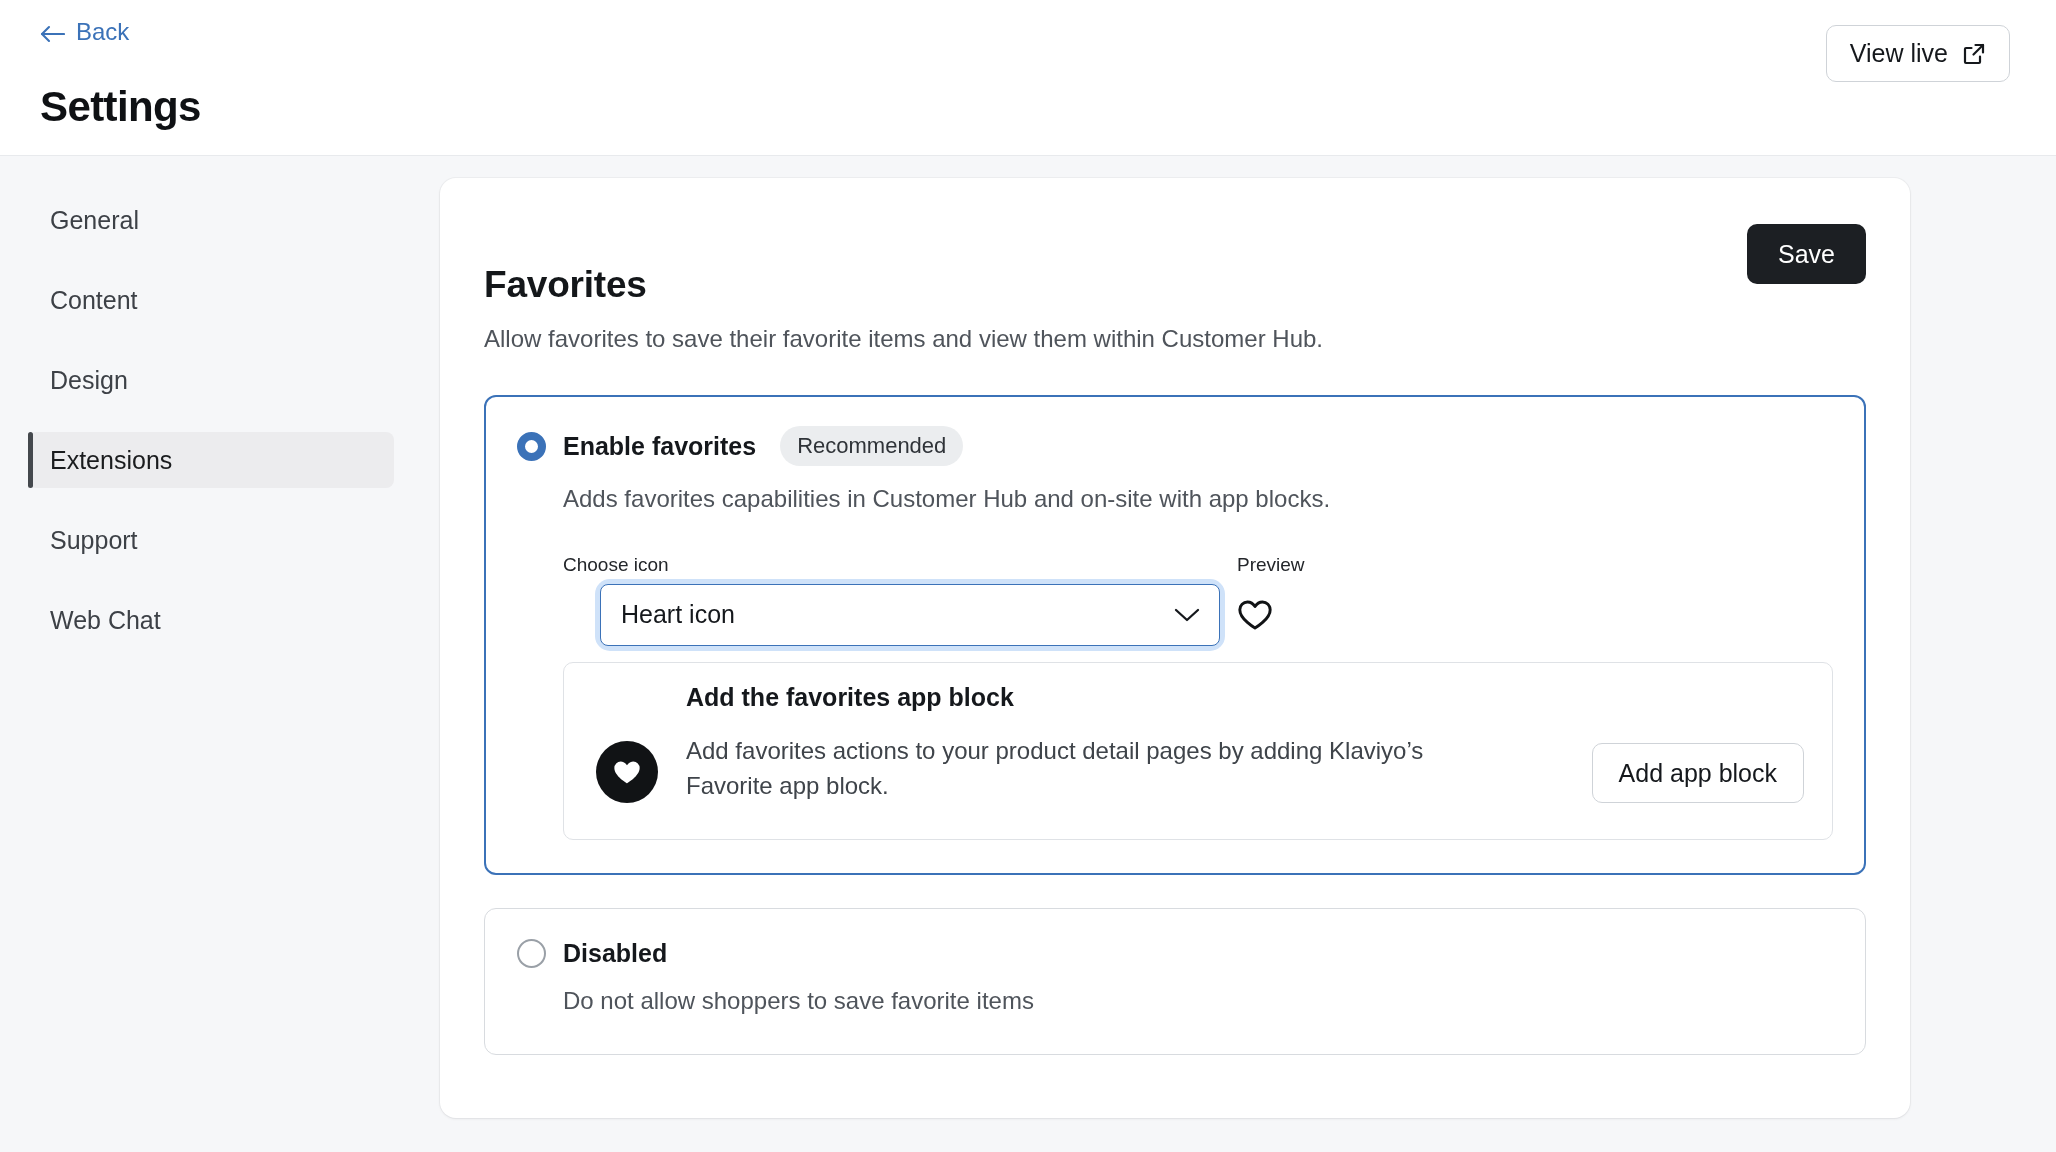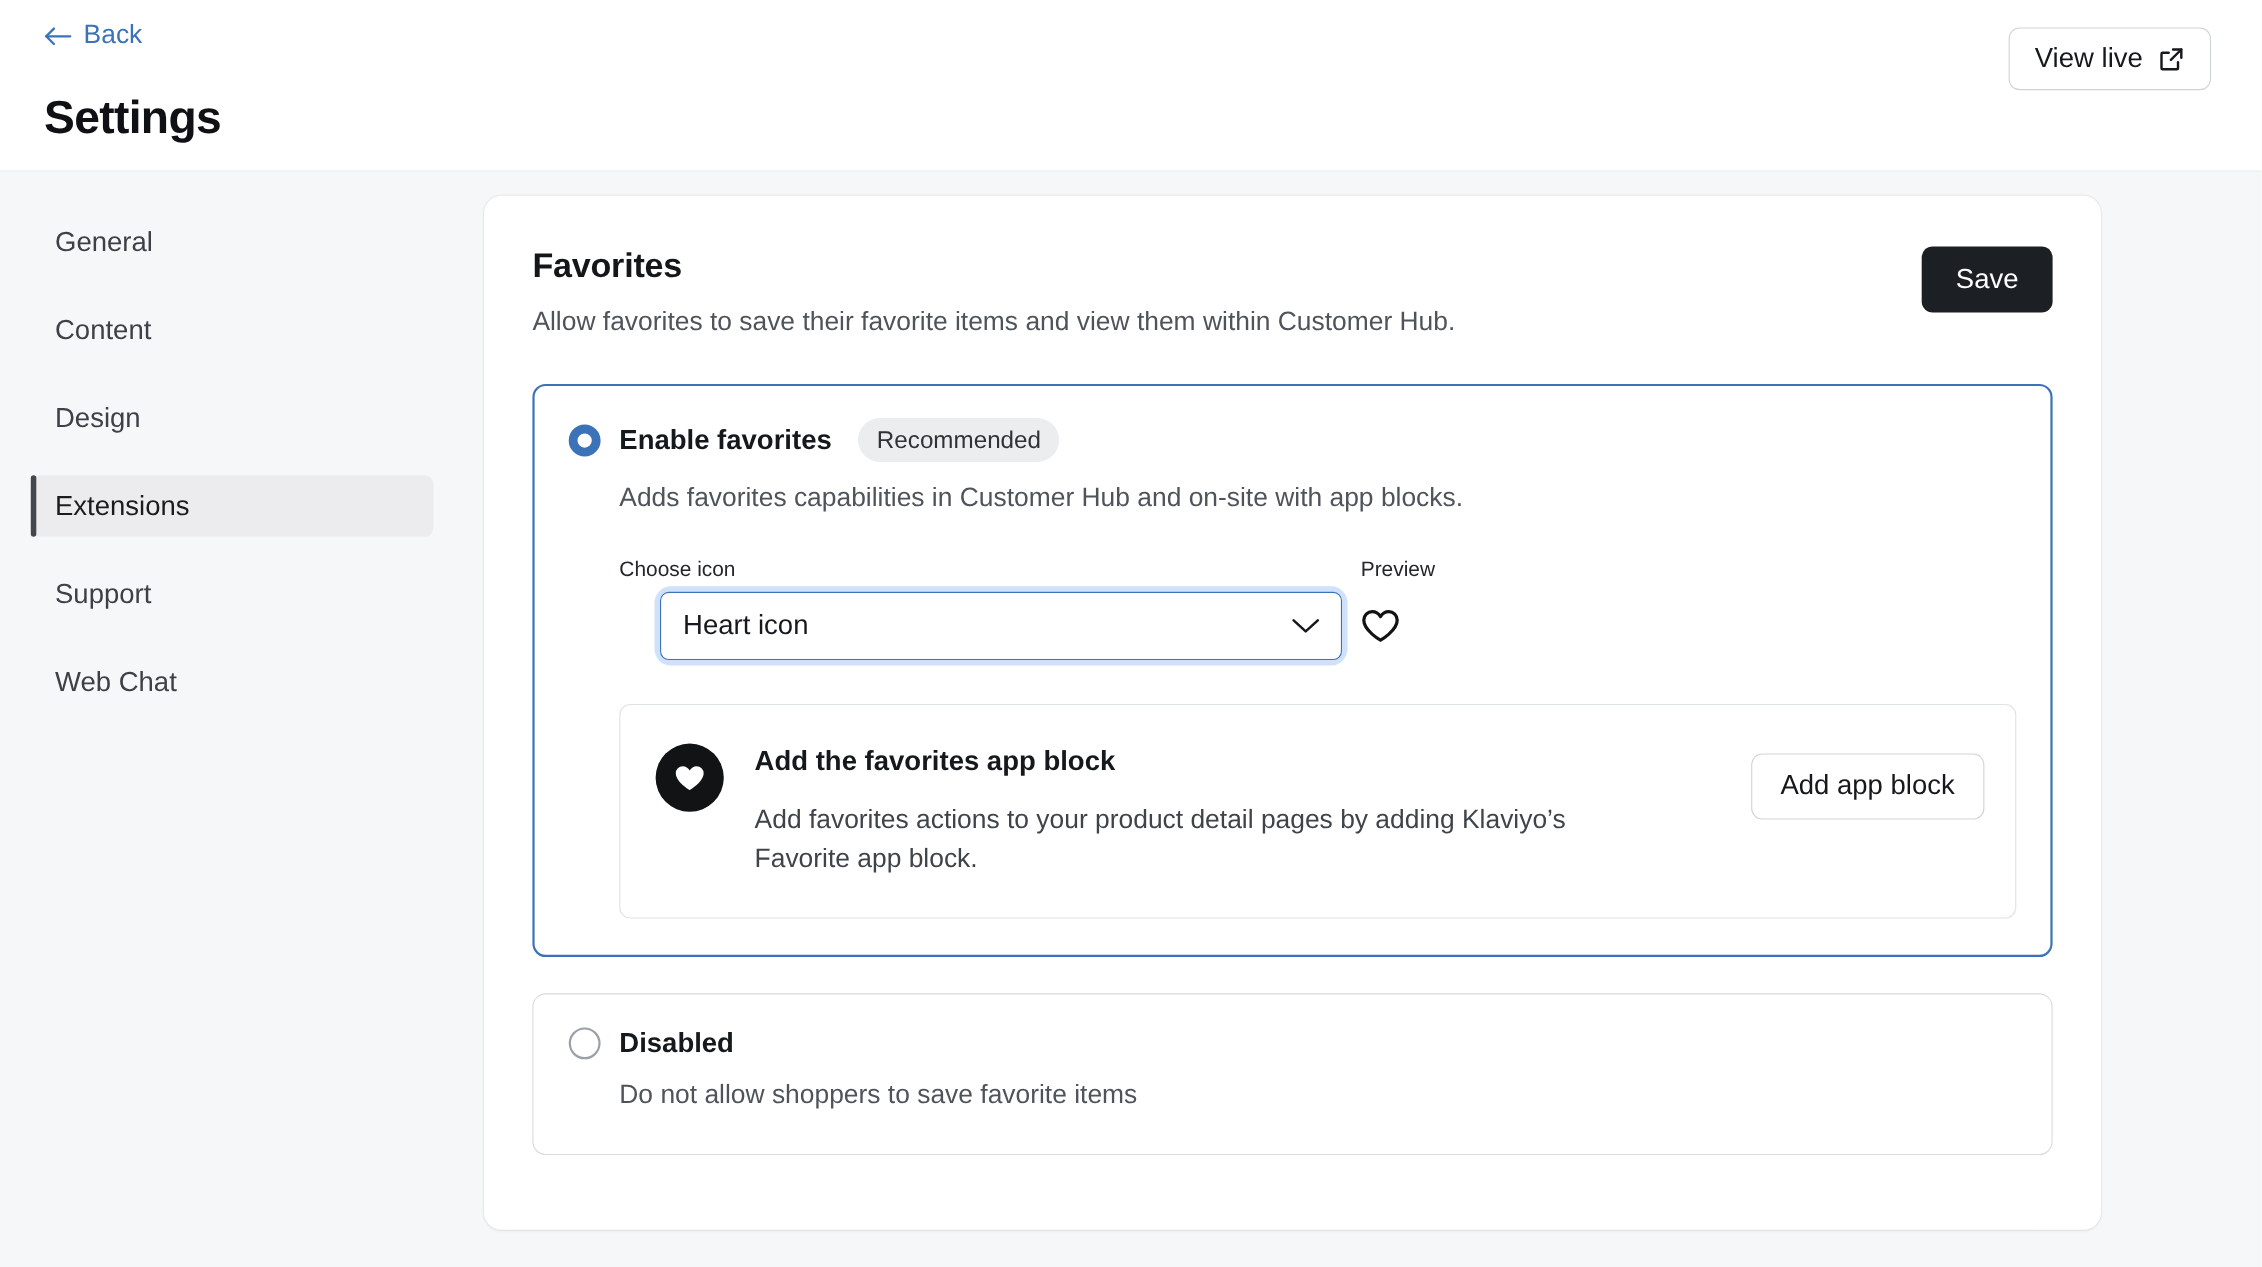--- a/index.html
+++ b/index.html
@@ -134,24 +134,25 @@
 
   .card-head {
     display: flex;
     justify-content: space-between;
     align-items: flex-start;
   }
 
   .card-head-text { padding-top: 4px; }
 
   .card-title {
-    font-size: 31px;
+    font-size: 37px;
     font-weight: 700;
     letter-spacing: -0.2px;
     color: #14171a;
+    margin-top: 40px;
   }
 
   .card-subtitle {
     font-size: 24px;
     color: #4f545b;
     margin-top: 17px;
     line-height: 1.35;
   }
 
   .save-btn {
@@ -271,24 +272,24 @@
   }
 
   .preview-col { padding-left: 14px; }
 
   .preview-heart { margin-top: 22px; }
 
   
   .appblock-card {
     border: 1px solid #dfe2e6;
     border-radius: 10px;
-    margin: 40px 0 0 46px;
-    padding: 31px 28px 36px 32px;
-    display: flex;
-    align-items: flex-start;
+    margin: 16px 0 0 46px;
+    padding: 14px 28px 36px 32px;
+    display: flex;
+    align-items: flex-end;
     gap: 28px;
   }
 
   .appblock-icon {
     flex: 0 0 auto;
     width: 62px;
     height: 62px;
     border-radius: 50%;
     background: #111315;
     display: flex;

